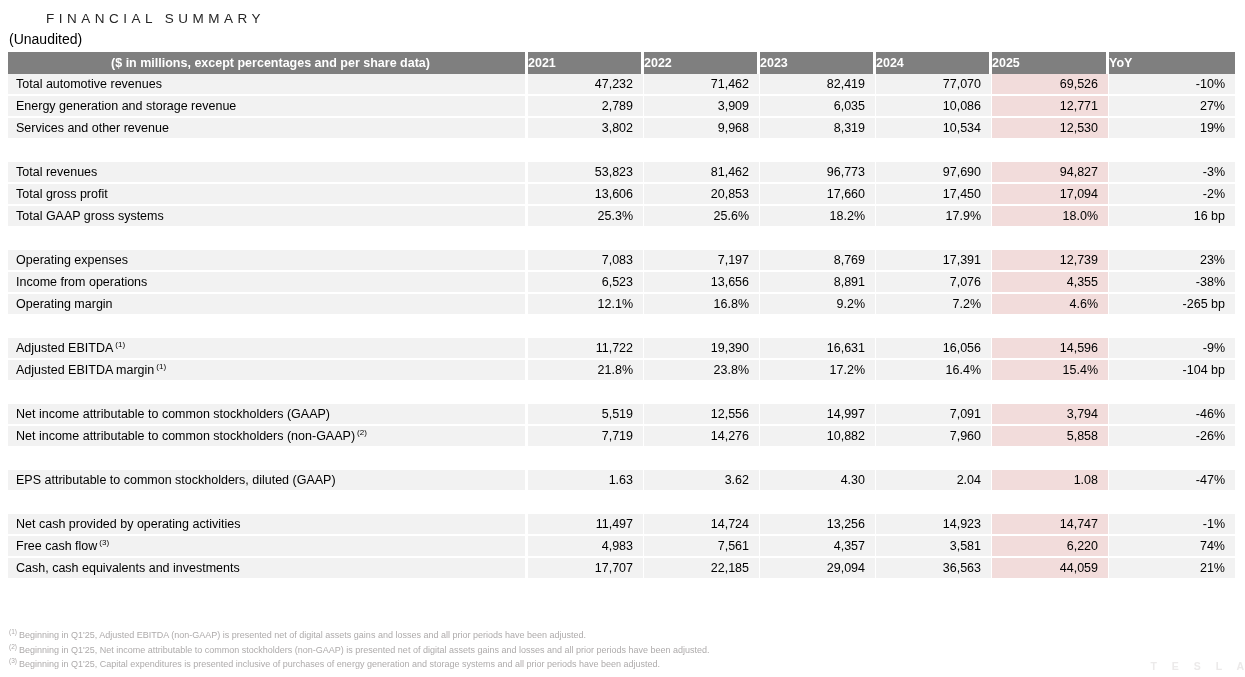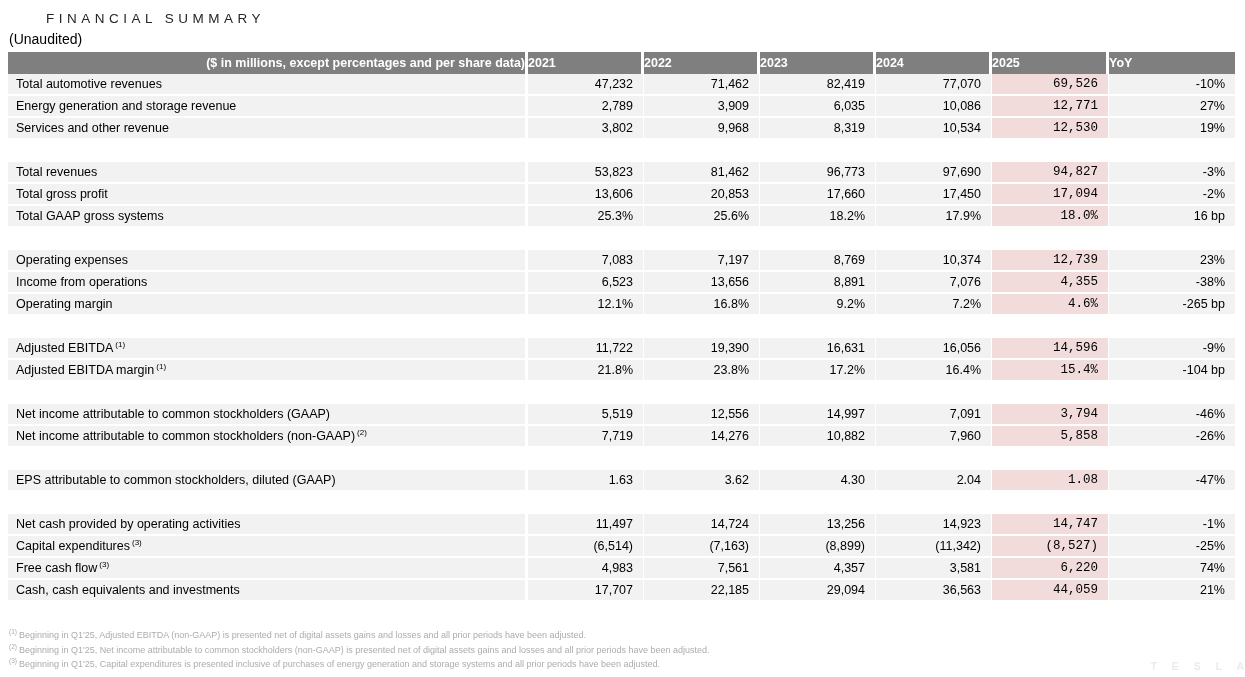--- a/index.html
+++ b/index.html
@@ -40,33 +40,33 @@
     background: #7f7f7f;
     color: #ffffff;
     font-weight: bold;
     font-size: 12.5px;
     line-height: 22px;
     border-right: 3px solid #ffffff;
     white-space: nowrap;
     overflow: hidden;
   }
   .hcell:last-child { border-right: none; }
-  .hcell.hlabel { text-align: right; padding-left: 8px; }
+  .hcell.hlabel { text-align: center; padding-left: 8px; }
   .row { height: 22px; }
   .cell {
     background: #f2f2f2;
     border-bottom: 2px solid #ffffff;
     line-height: 20px;
     font-size: 12.5px;
     white-space: nowrap;
     overflow: hidden;
   }
   .label-cell { padding-left: 8px; border-right: 3px solid #ffffff; }
   .num { text-align: right; padding-right: 10px; border-right: 1px solid #ffffff; }
-  .hl { background: #f2dcdb; font-family: Liberation Mono, monospace; }
+  .hl { background: #f2dcdb; }
   .yoy { border-right: none; }
   .spacer { height: 22px; background: #ffffff; }
   .rsup { font-size: 8px; vertical-align: super; line-height: 0; margin-left: 2px; }
   .footnotes {
     position: absolute;
     left: 9px; top: 628px;
     font-size: 9px;
     color: #aeabab;
     line-height: 14.6px;
   }
@@ -151,21 +151,21 @@
       <div class="cell num">17.9%</div>
       <div class="cell num hl">18.0%</div>
       <div class="cell num yoy">16 bp</div>
     </div>
     <div class="spacer"></div>
     <div class="row">
       <div class="cell label-cell"><span>Operating expenses</span></div>
       <div class="cell num">7,083</div>
       <div class="cell num">7,197</div>
       <div class="cell num">8,769</div>
-      <div class="cell num">10,374</div>
+      <div class="cell num">17,391</div>
       <div class="cell num hl">12,739</div>
       <div class="cell num yoy">23%</div>
     </div>
     <div class="row">
       <div class="cell label-cell"><span>Income from operations</span></div>
       <div class="cell num">6,523</div>
       <div class="cell num">13,656</div>
       <div class="cell num">8,891</div>
       <div class="cell num">7,076</div>
       <div class="cell num hl">4,355</div>
@@ -232,29 +232,20 @@
     <div class="row">
       <div class="cell label-cell"><span>Net cash provided by operating activities</span></div>
       <div class="cell num">11,497</div>
       <div class="cell num">14,724</div>
       <div class="cell num">13,256</div>
       <div class="cell num">14,923</div>
       <div class="cell num hl">14,747</div>
       <div class="cell num yoy">-1%</div>
     </div>
     <div class="row">
-      <div class="cell label-cell"><span>Capital expenditures</span><sup class="rsup">(3)</sup></div>
-      <div class="cell num">(6,514)</div>
-      <div class="cell num">(7,163)</div>
-      <div class="cell num">(8,899)</div>
-      <div class="cell num">(11,342)</div>
-      <div class="cell num hl">(8,527)</div>
-      <div class="cell num yoy">-25%</div>
-    </div>
-    <div class="row">
       <div class="cell label-cell"><span>Free cash flow</span><sup class="rsup">(3)</sup></div>
       <div class="cell num">4,983</div>
       <div class="cell num">7,561</div>
       <div class="cell num">4,357</div>
       <div class="cell num">3,581</div>
       <div class="cell num hl">6,220</div>
       <div class="cell num yoy">74%</div>
     </div>
     <div class="row">
       <div class="cell label-cell"><span>Cash, cash equivalents and investments</span></div>

